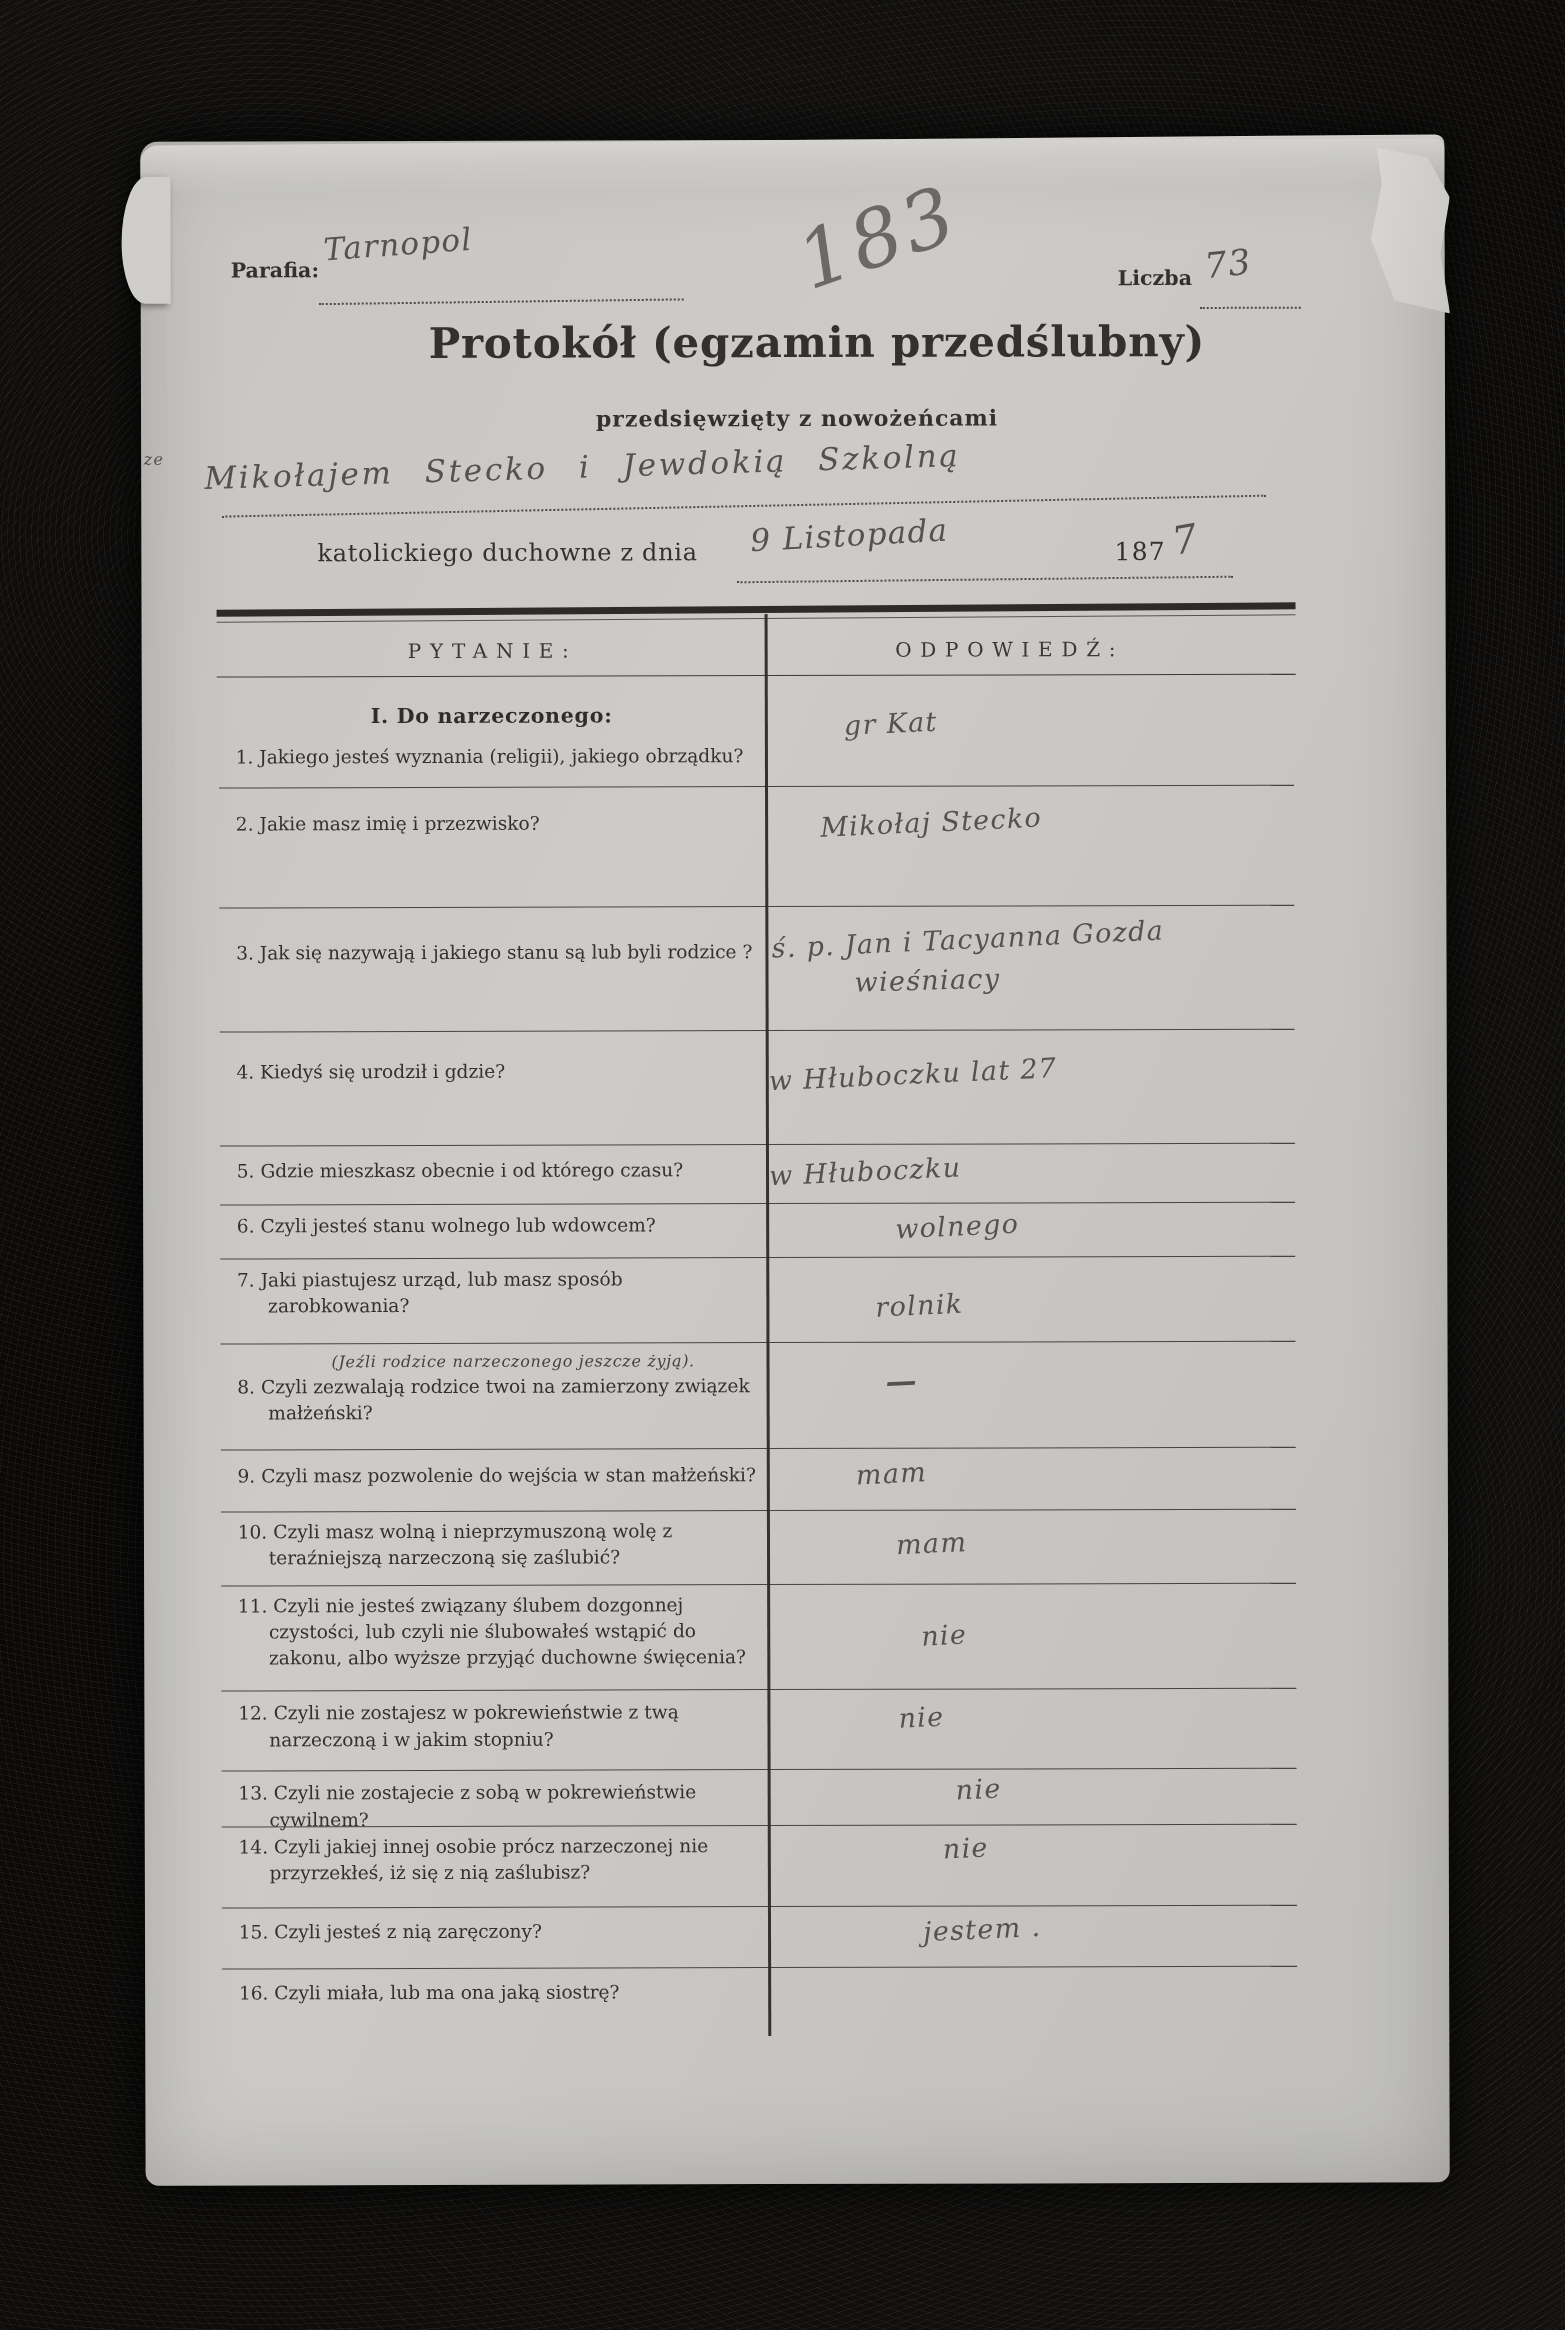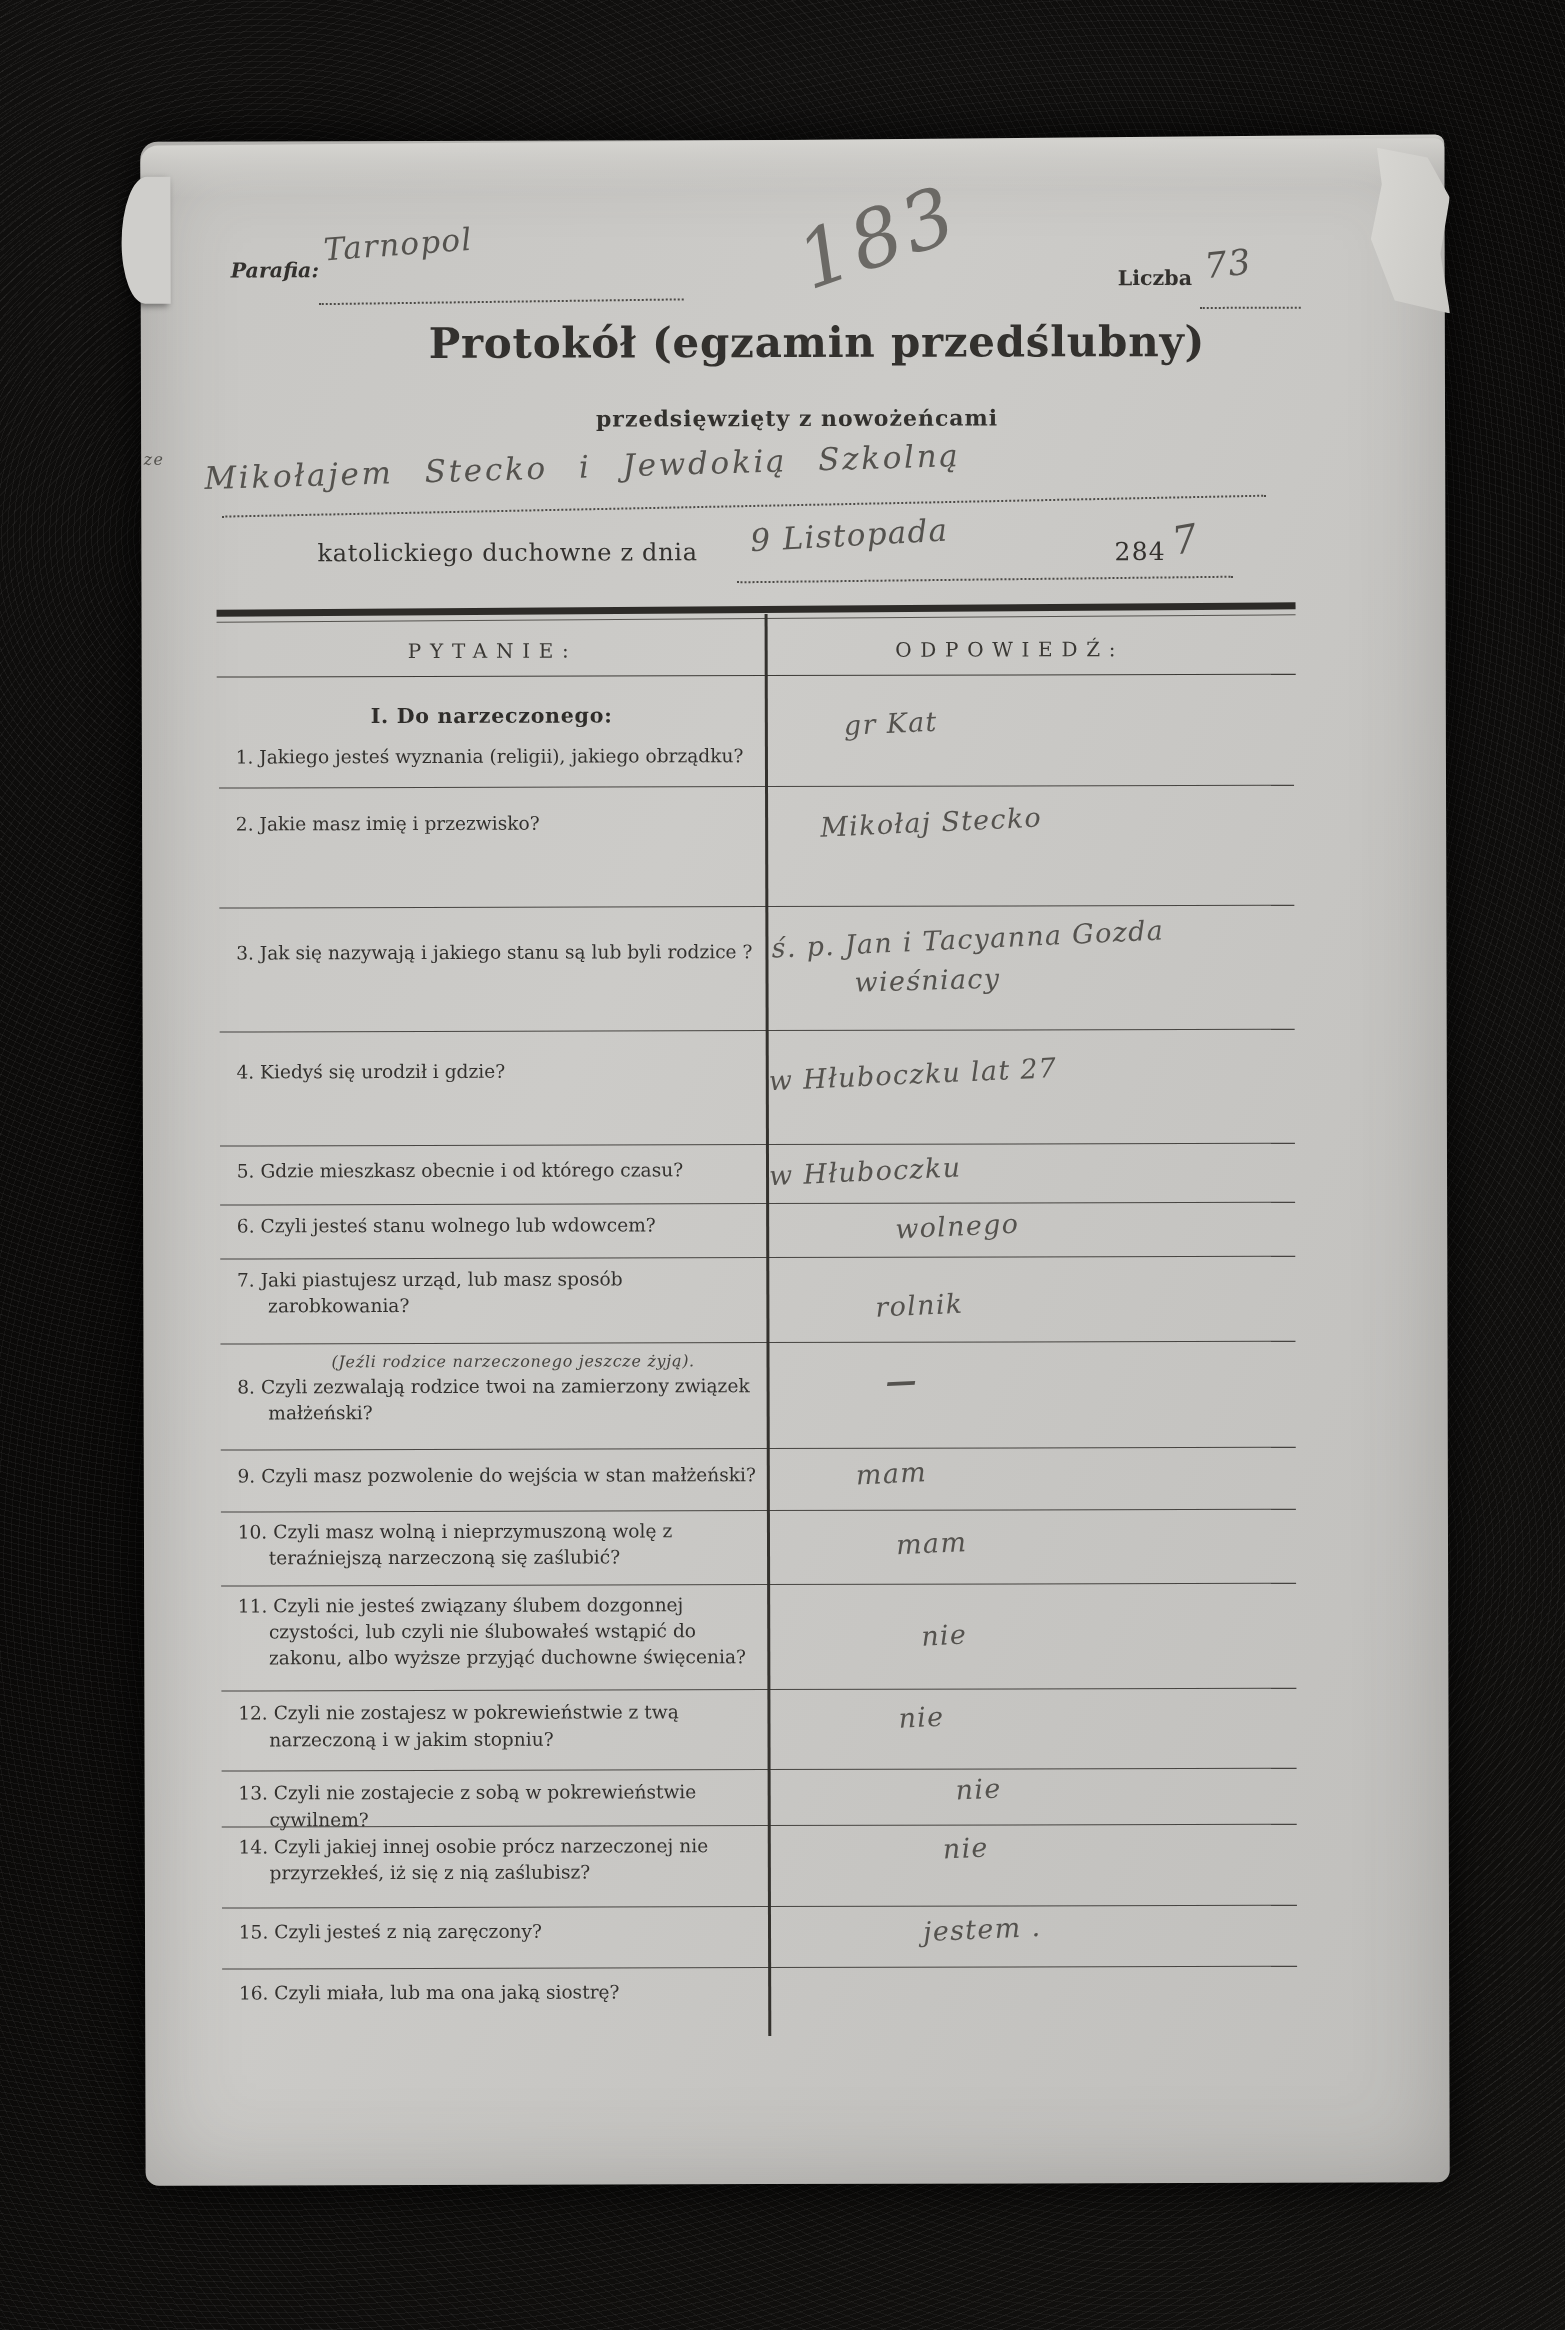--- a/index.html
+++ b/index.html
@@ -41,21 +41,21 @@
   }
   .abs{position:absolute;}
   .printed{color:#33312e;}
   .hw{ 
     font-style:italic;color:#54524e;letter-spacing:1.3px;
     font-family:"DejaVu Serif", serif;display:inline-block;
   }
   .pencil{color:#6b6965;}
   .dotted{border-bottom:2.7px dotted #4c4a46;height:0;position:absolute;}
 
-  .parafia-label{left:90px;top:117px;font-size:20.6px;font-weight:700;font-style:italic;}
+  .parafia-label{left:90px;top:117px;font-size:20.6px;font-weight:700;}
   .parafia-value{left:183px;top:85px;font-size:31px;transform:rotate(-4deg);}
   .parafia-line{left:178px;top:160px;width:365px;transform:rotate(-0.6deg);}
 
   .pagenum{left:656px;top:52px;font-size:79px;transform:rotate(-19deg);letter-spacing:4px;}
 
   .liczba-label{left:977px;top:127px;font-size:20.6px;font-weight:700;}
   .liczba-value{left:1064px;top:105px;font-size:35px;transform:rotate(-6deg);}
   .liczba-line{left:1059px;top:168px;width:101px;}
 
   .title{left:57px;top:178px;width:1238px;text-align:center;
@@ -117,21 +117,21 @@
     <div class="abs printed title">Protokół (egzamin przedślubny)</div>
     <div class="abs printed subtitle">przedsięwzięty z nowożeńcami</div>
 
     <span class="abs hw margin-note">ze</span>
     <span class="abs hw names">Mikołajem Stecko i Jewdokią Szkolną</span>
     <div class="dotted names-line"></div>
 
     <span class="abs printed date-label">katolickiego duchowne z dnia</span>
     <span class="abs hw date-value">9 Listopada</span>
     <div class="dotted date-line"></div>
-    <span class="abs printed year-printed">284</span>
+    <span class="abs printed year-printed">187</span>
     <span class="abs hw year-digit">7</span>
 
     <div class="abs thick-rule"></div>
     <div class="abs thin-rule"></div>
 
     <div class="abs colhead left">PYTANIE:</div>
     <div class="abs colhead right">ODPOWIEDŹ:</div>
     <div class="abs head-underline"></div>
     <div class="abs vdivider"></div>
 

